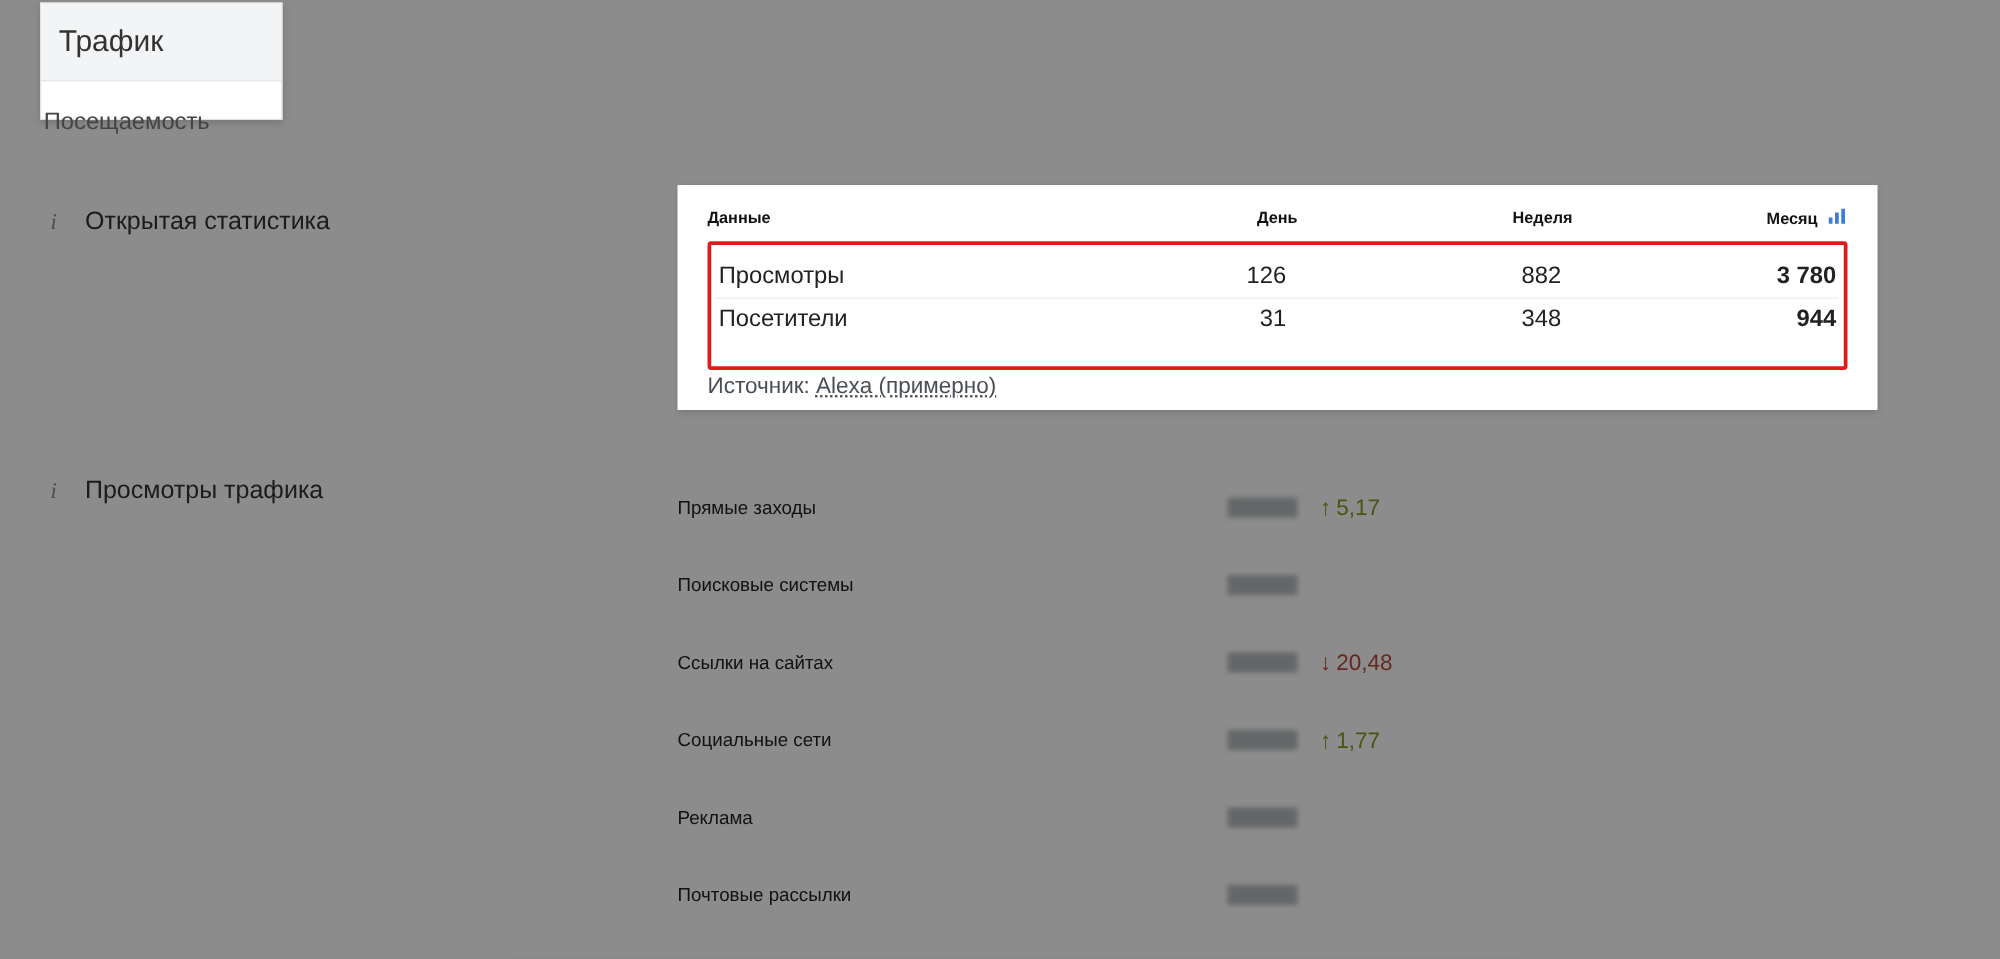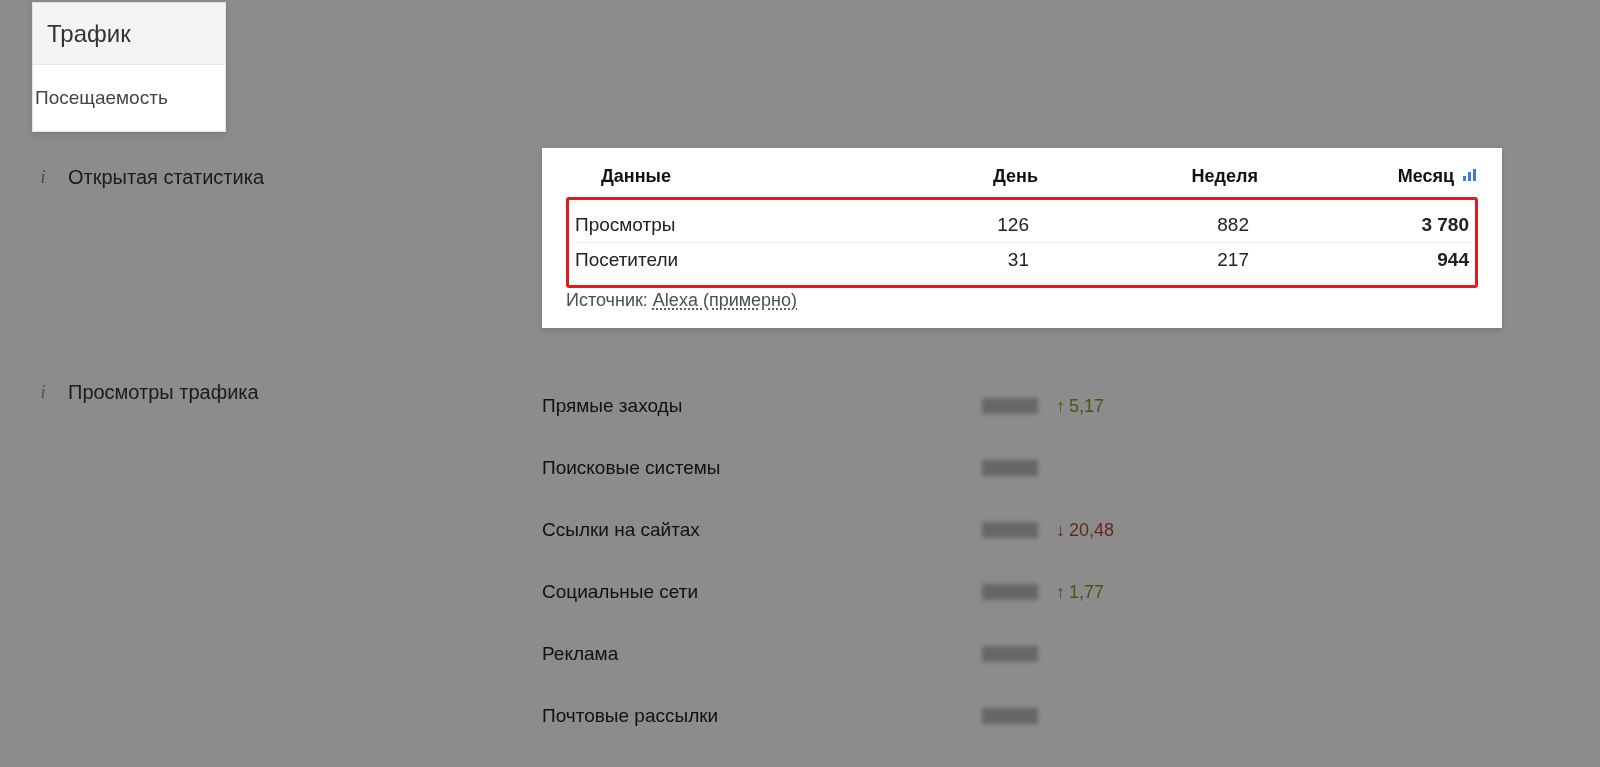--- a/index.html
+++ b/index.html
@@ -14,51 +14,51 @@
   
   .page { position: absolute; inset: 0; z-index: 0; background: #ffffff; }
 
   .section-row { display: flex; align-items: flex-start; padding: 18px 36px; }
   .section-label { display: flex; align-items: center; gap: 18px; width: 506px; color: #333; font-size: 20px; }
   .info-i { font-family: Georgia, 'Times New Roman', serif; font-style: italic; color: #8a8f99; font-size: 18px; width: 14px; text-align: center; }
   .section-body { flex: 1; }
 
   
   .src-row { display: flex; align-items: center; height: 62px; }
-  .src-label { width: 440px; font-size: 19px; color: #222; }
+  .src-label { width: 440px; font-size: 15px; color: #222; }
   .src-bar { width: 56px; height: 16px; background: #b8bbbe; filter: blur(2px); margin-right: 18px; }
   .src-delta { font-size: 18px; display: flex; align-items: center; gap: 4px; }
   .delta-up { color: #8a9a1f; }
   .delta-down { color: #b74a3a; }
 
   
   .hl { position: absolute; z-index: 2; background: #fff; }
 
   
   .popout {
-    left: 32px; top: 2px; width: 194px; height: 130px; border: 1px solid #e2e2e2;
+    left: 32px; top: 2px; width: 194px; height: 94px; border: 1px solid #e2e2e2;
     box-shadow: 0 2px 6px rgba(0,0,0,0.15);
   }
   .popout-top { height: 62px; background: #f3f4f5; display: flex; align-items: center; padding: 0 14px; font-size: 24px; color: #333; border-bottom: 1px solid #e6e6e6; }
   .popout-bottom { height: 66px; display: flex; align-items: center; padding: 0 2px; font-size: 19px; color: #444; }
 
   
   .stats-card {
     left: 542px; top: 148px; width: 960px; height: 180px; padding: 18px 24px 14px 24px;
     box-shadow: 0 2px 6px rgba(0,0,0,0.15);
   }
-  .stats-head { display: flex; font-weight: bold; font-size: 18px; color: #111; margin-bottom: 10px; margin-left: 35px; }
+  .stats-head { display: flex; font-weight: bold; font-size: 13px; color: #111; margin-bottom: 10px; }
   .col-data  { flex: 1 1 auto; }
   .col-day   { width: 180px; text-align: right; }
   .col-week  { width: 220px; text-align: right; }
   .col-month { width: 220px; text-align: right; display: flex; justify-content: flex-end; align-items: center; gap: 8px; }
 
   .chart-icon svg { width: 16px; height: 14px; }
 
-  .red-box { border: 3px solid #e11b1b; border-radius: 3px; padding: 8px 4px 8px 4px; }
+  .red-box { border: 3px solid #e11b1b; border-radius: 3px; padding: 8px 4px 20px 4px; }
   .stats-row { display: flex; font-size: 19px; color: #222; padding: 6px 2px; }
   .stats-row .col-month { display: block; font-weight: bold; }
   .stats-row:first-child { border-bottom: 1px solid #eceef0; }
 
   .source-line { margin-top: 2px; font-size: 18px; color: #4a4f55; }
   .source-line .src-link { text-decoration: underline dotted; text-underline-offset: 3px; color: #4a4f55; cursor: pointer; }
 
   
   .spacer-top { height: 148px; }
 </style>
@@ -149,21 +149,21 @@
   <div class="red-box">
     <div class="stats-row">
       <div class="col-data">Просмотры</div>
       <div class="col-day">126</div>
       <div class="col-week">882</div>
       <div class="col-month">3 780</div>
     </div>
     <div class="stats-row">
       <div class="col-data">Посетители</div>
       <div class="col-day">31</div>
-      <div class="col-week">217</div>
+      <div class="col-week">348</div>
       <div class="col-month">944</div>
     </div>
   </div>
 
   <div class="source-line">
     <span>Источник: </span><span class="src-link">Alexa (примерно)</span>
   </div>
 </div>
 
 </body></html>

